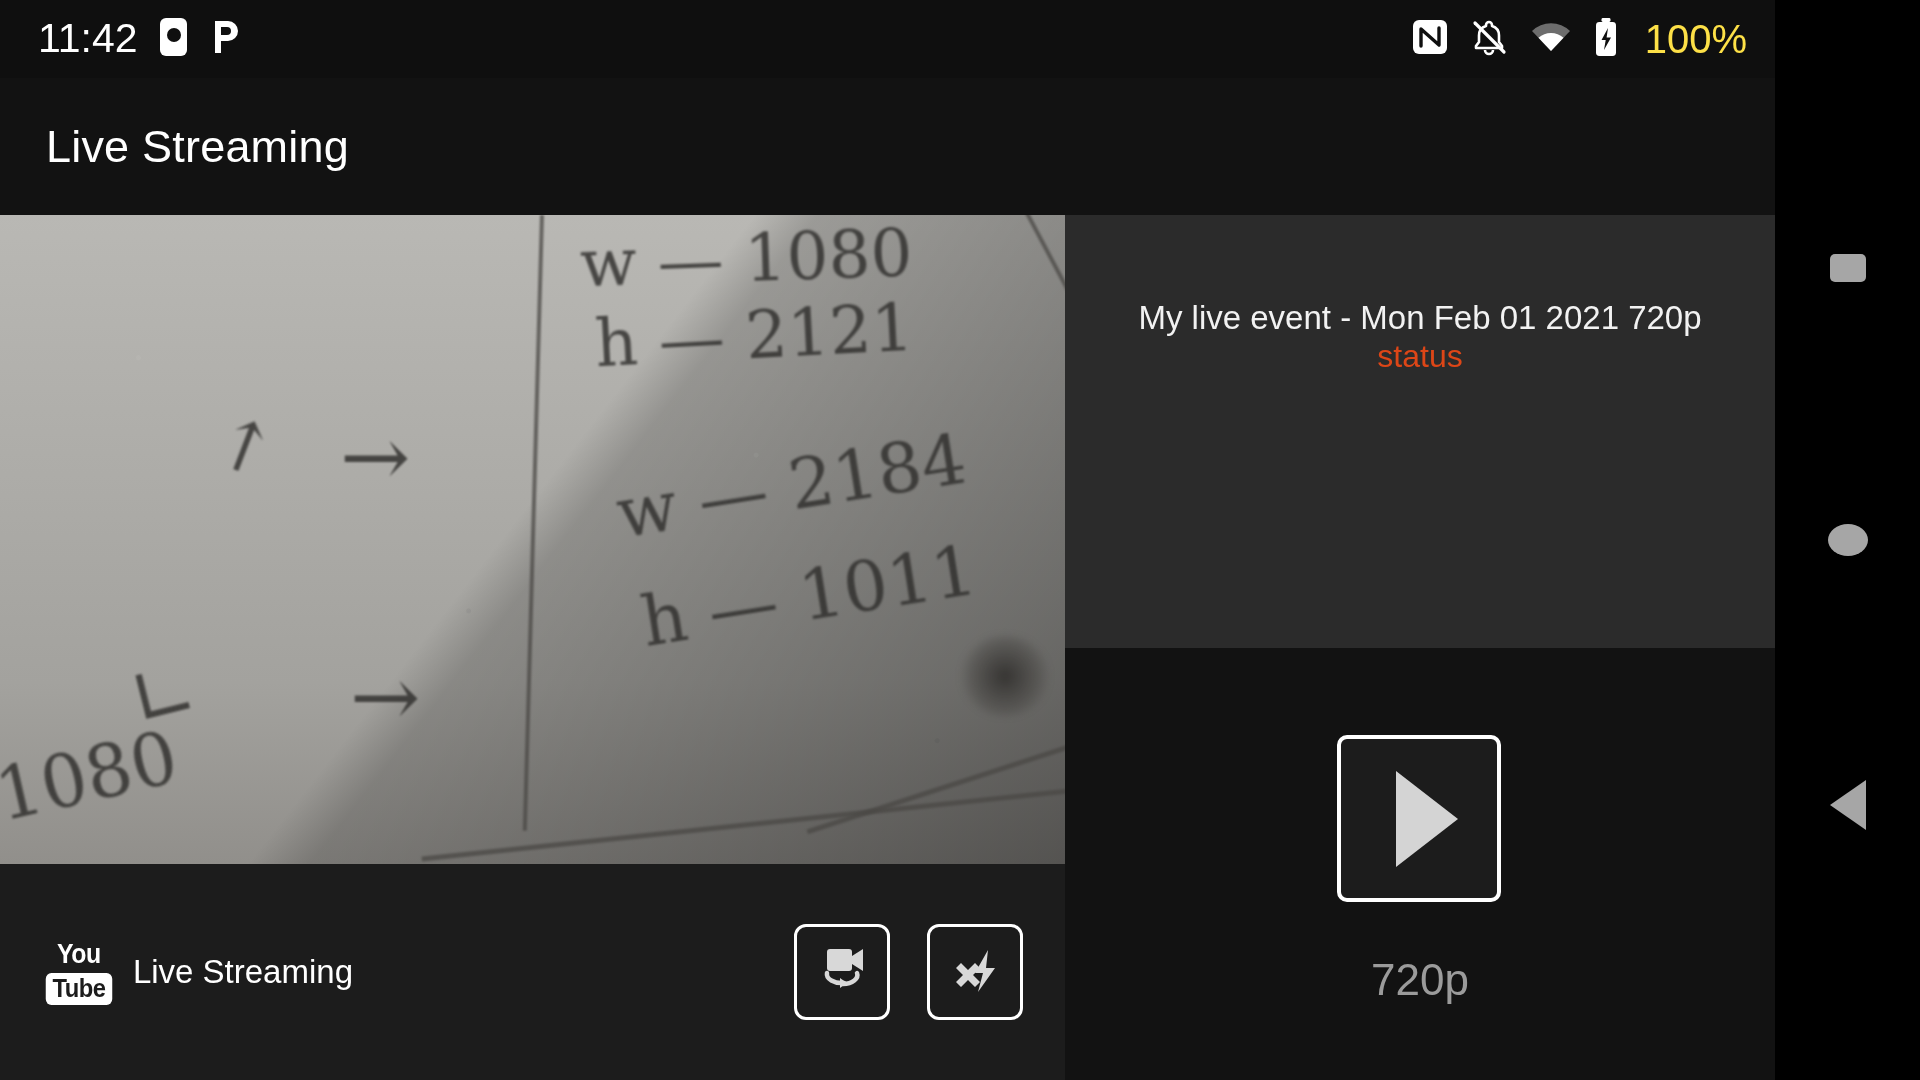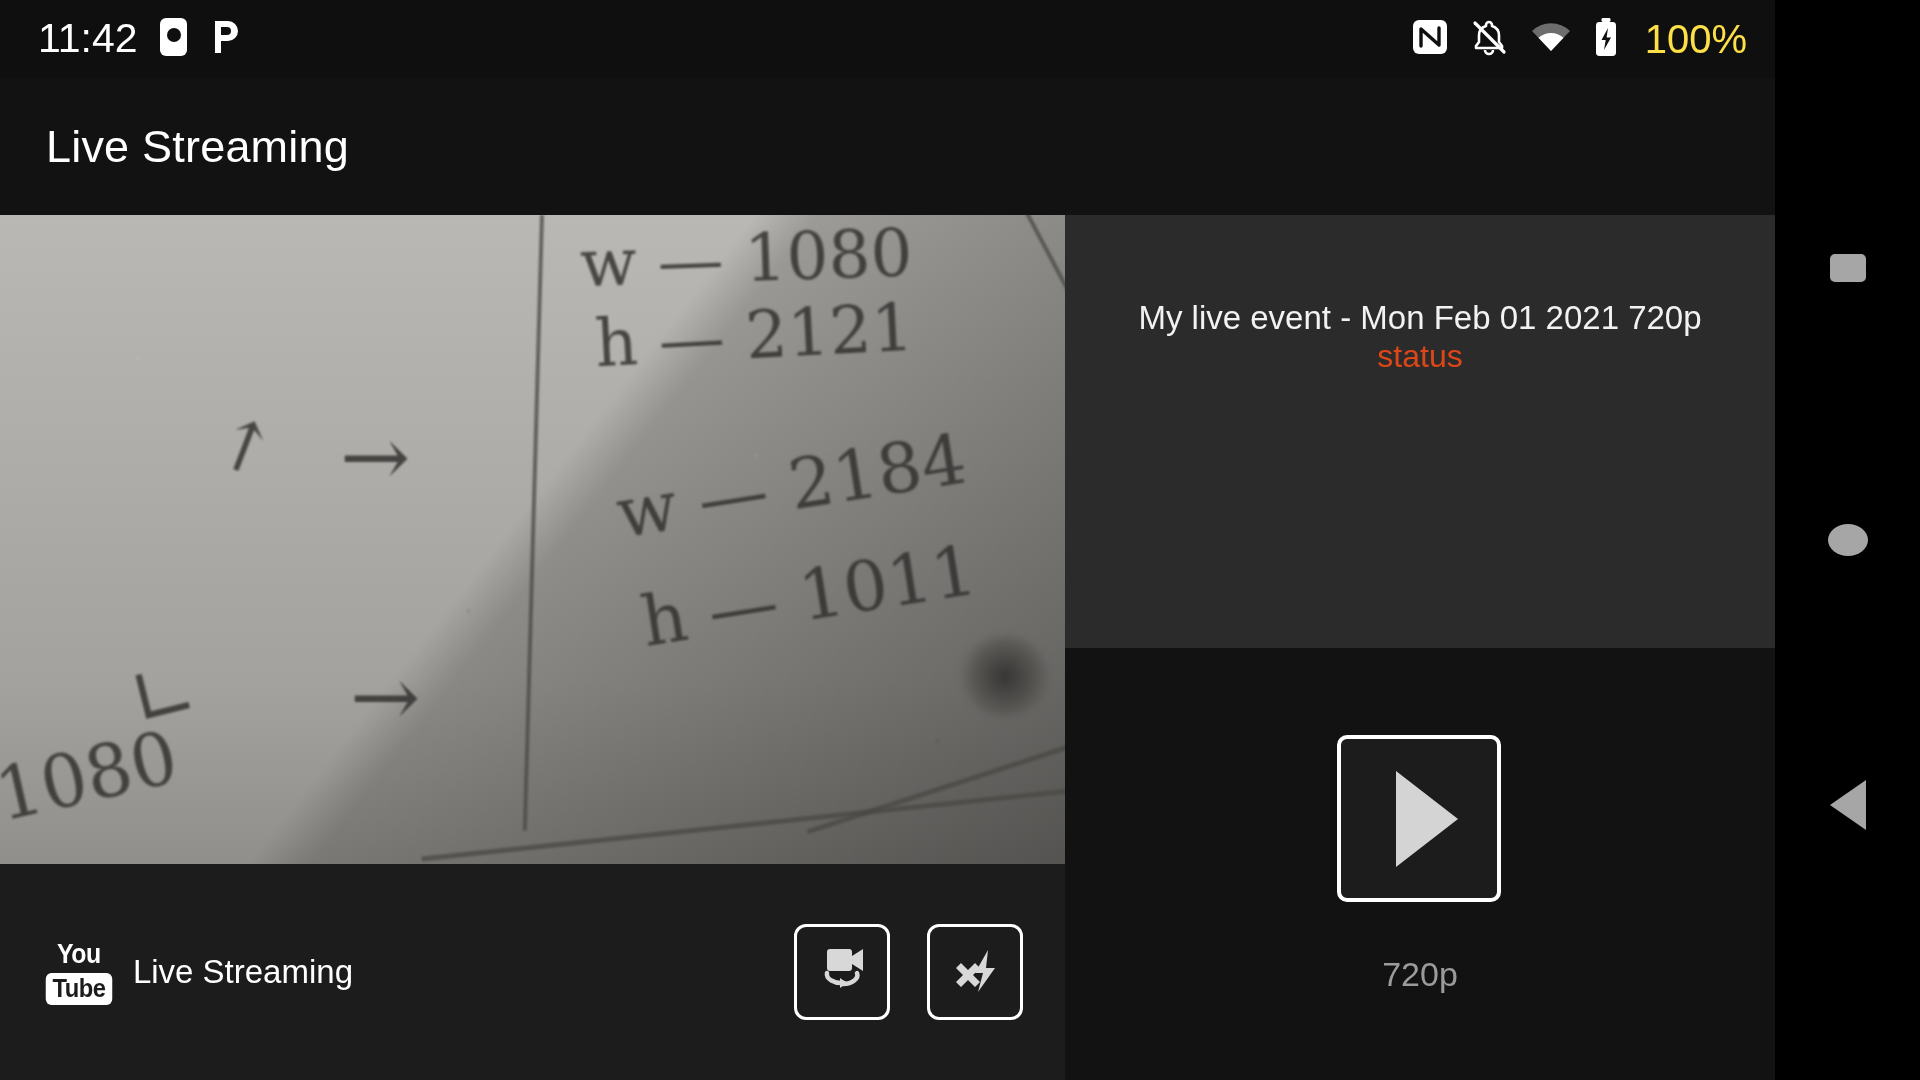--- a/index.html
+++ b/index.html
@@ -279,21 +279,21 @@
     border-top: 48px solid transparent;
     border-bottom: 48px solid transparent;
     margin-left: 16px;
   }
   #quality-label {
     position: absolute;
     left: 0; top: 307px;
     width: 710px;
     text-align: center;
     color: #9b9b9b;
-    font-size: 34px;
+    font-size: 44px;
     font-weight: 400;
   }
 
   
   #nav-bar {
     position: absolute;
     left: 1775px; top: 0;
     width: 145px;
     height: 1080px;
     background: #000000;

